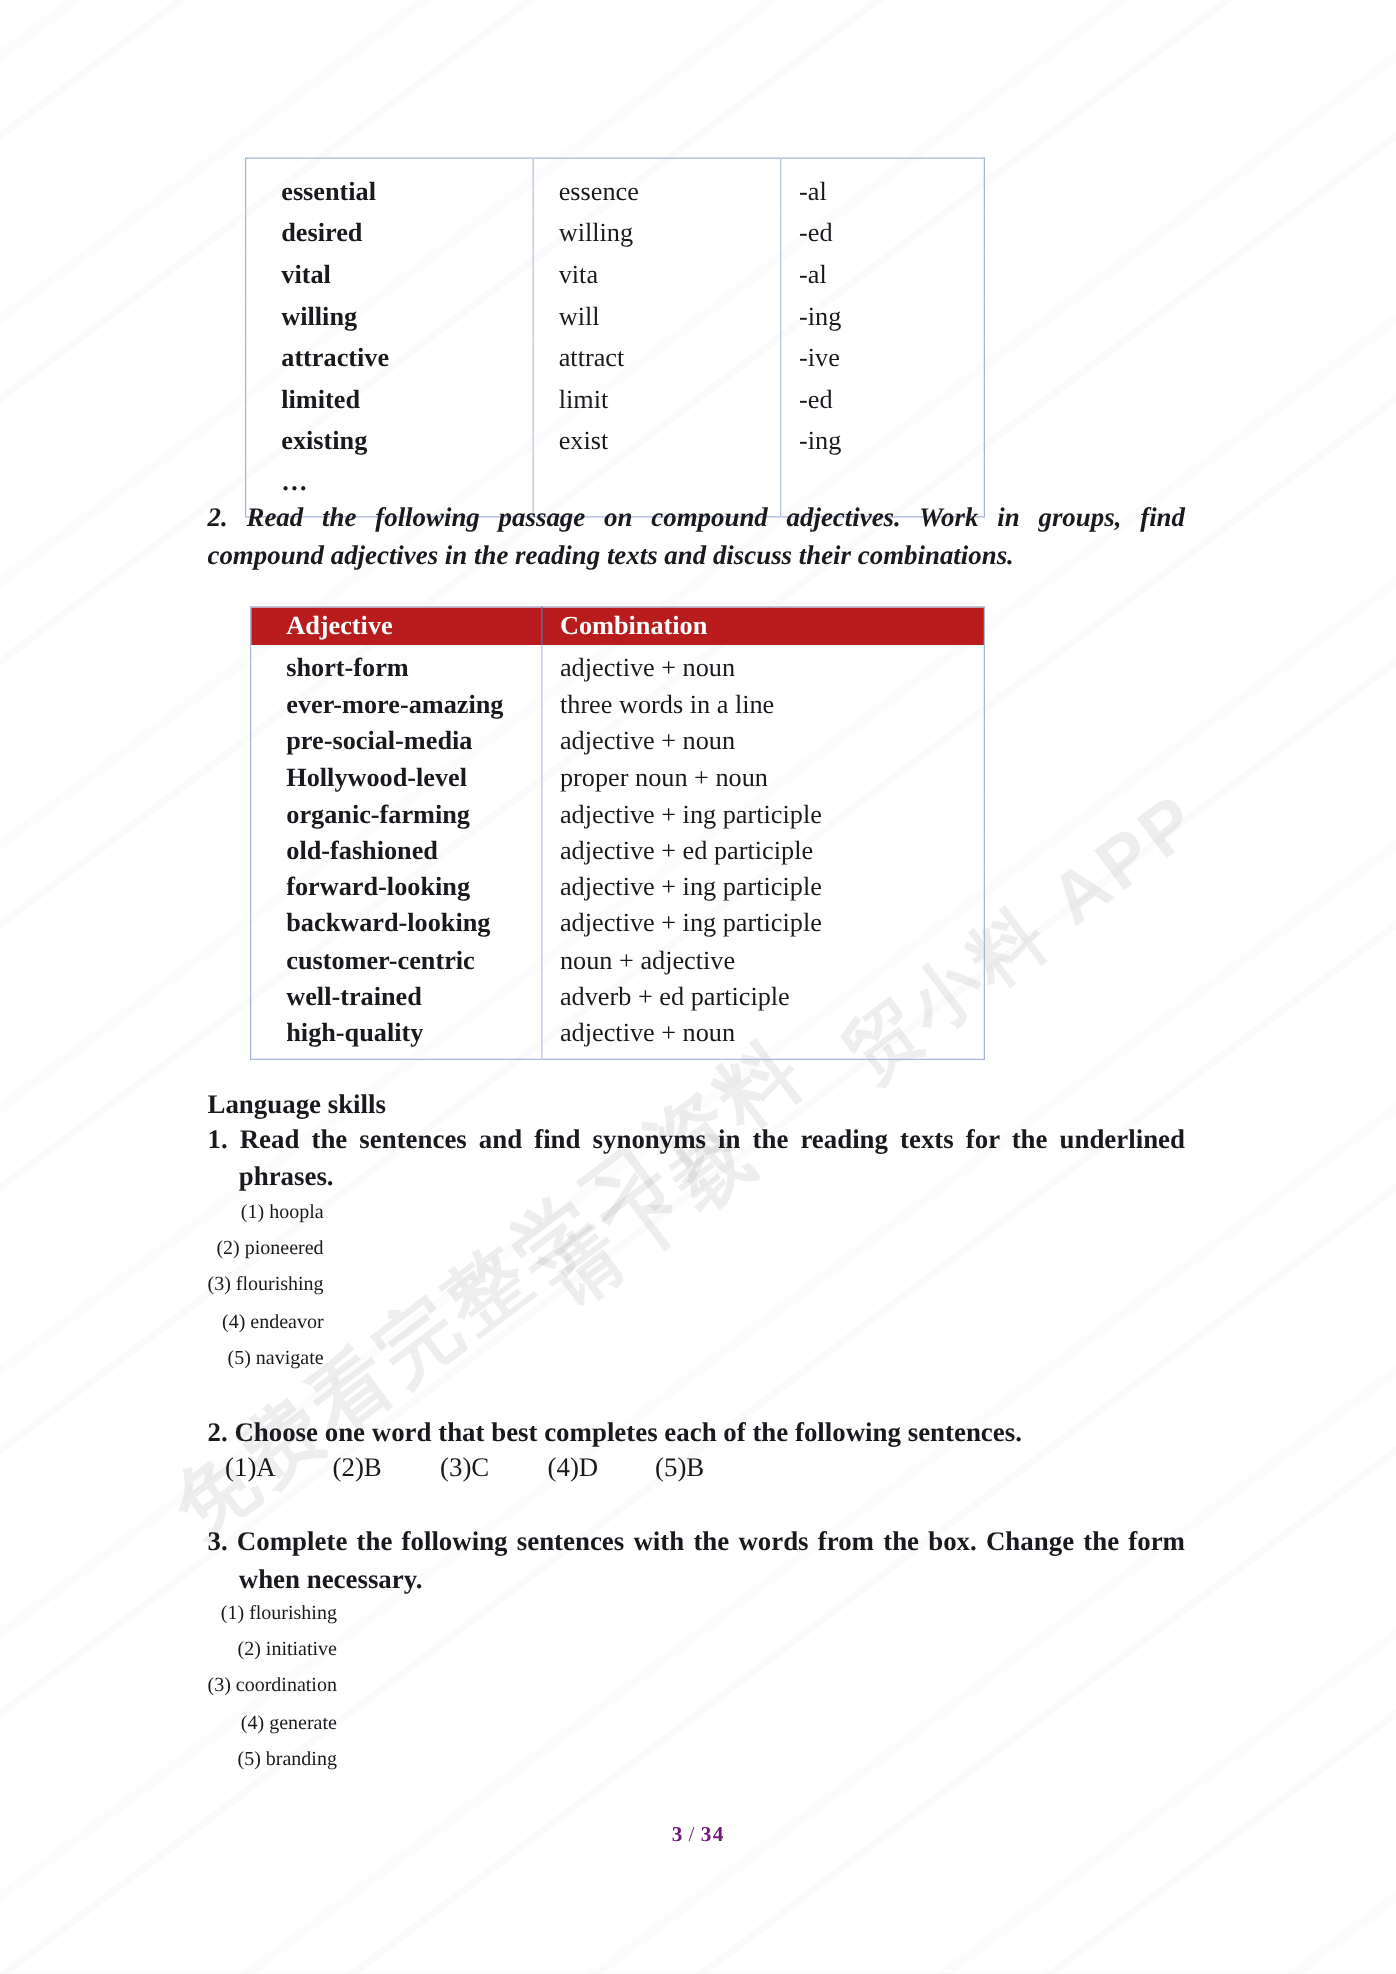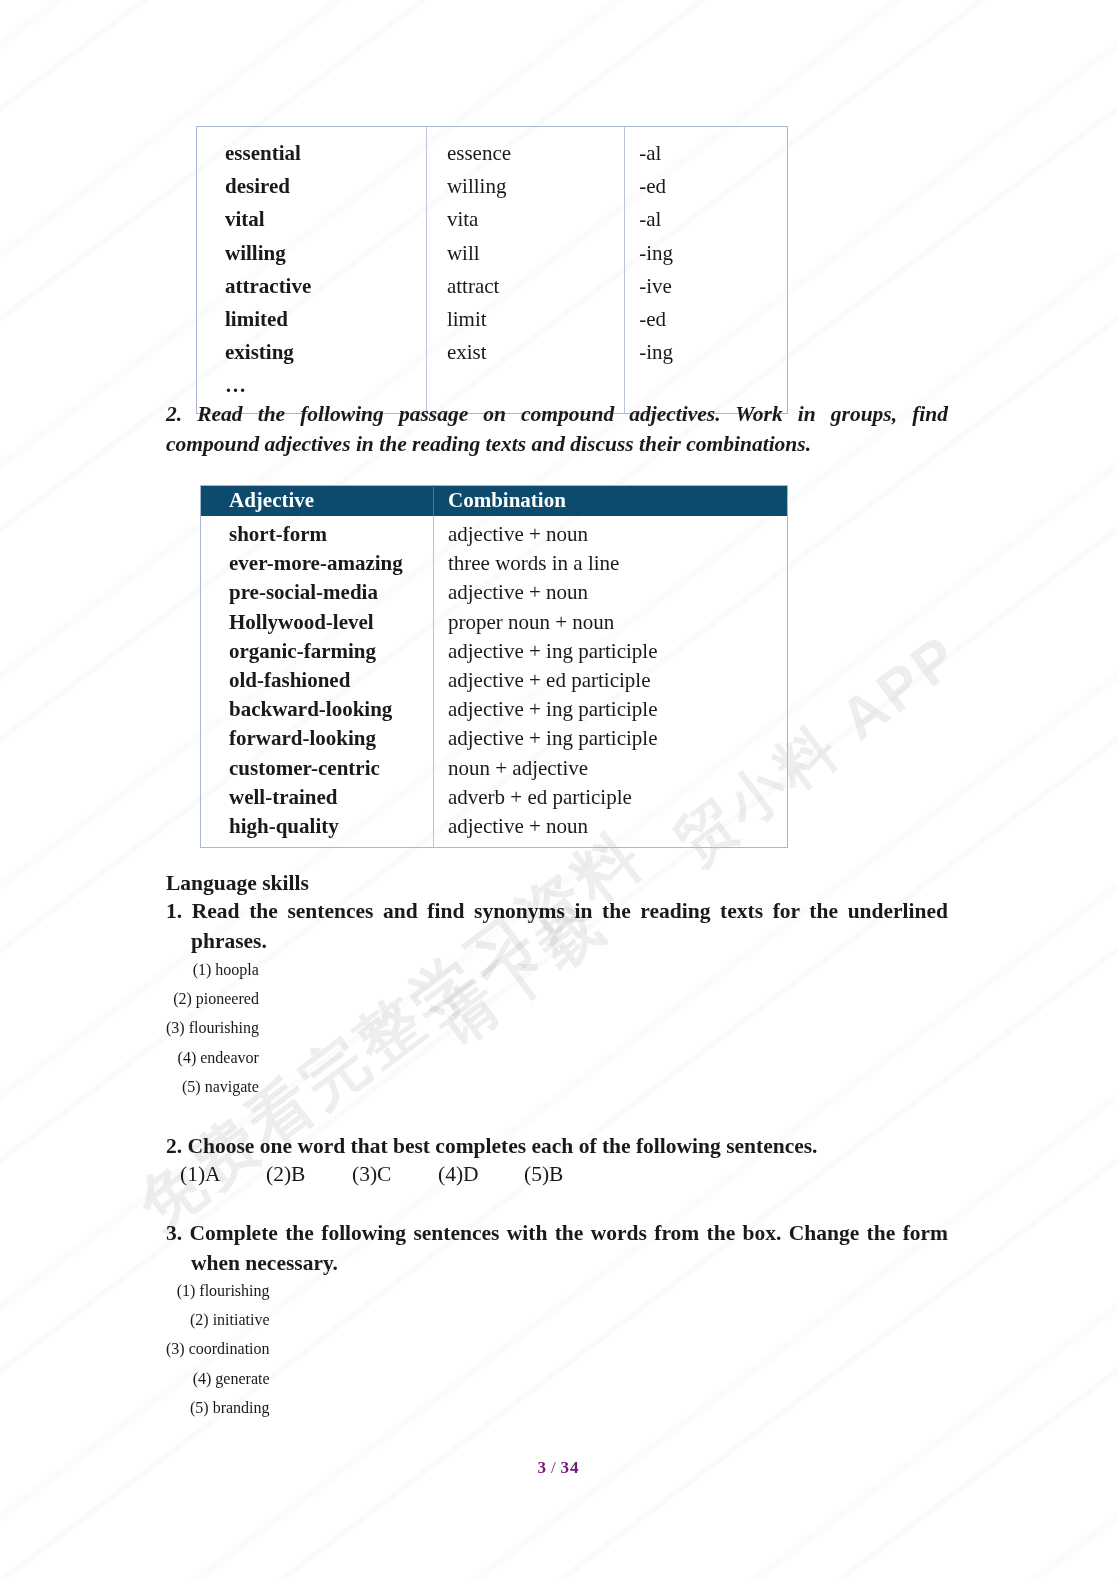--- a/index.html
+++ b/index.html
@@ -114,21 +114,21 @@
   #table-word-forms tr:first-child td { padding-top: 12px; }
   #table-word-forms tr:last-child td { padding-bottom: 12px; }
 
   
   #table-compound-adjectives {
     left: 200px;
     top: 485px;
     width: 588px;
   }
   #table-compound-adjectives thead th {
-    background: #0c4a6e;
+    background: #b91c1c;
     color: #ffffff;
     font-weight: bold;
     font-size: 21px;
     height: 30px;
     border-left-color: #4472c4;
     border-right-color: #4472c4;
   }
   #table-compound-adjectives .c1 { width: 218px; }
   #table-compound-adjectives .c2 { width: 370px; }
   #table-compound-adjectives tbody tr:first-child td { padding-top: 4px; }
@@ -307,25 +307,25 @@
         </tr>
         <tr>
           <td class="c1 bold">organic-farming</td>
           <td class="c2">adjective + ing participle</td>
         </tr>
         <tr>
           <td class="c1 bold">old-fashioned</td>
           <td class="c2">adjective + ed participle</td>
         </tr>
         <tr>
+          <td class="c1 bold">forward-looking</td>
+          <td class="c2">adjective + ing participle</td>
+        </tr>
+        <tr>
           <td class="c1 bold">backward-looking</td>
-          <td class="c2">adjective + ing participle</td>
-        </tr>
-        <tr>
-          <td class="c1 bold">forward-looking</td>
           <td class="c2">adjective + ing participle</td>
         </tr>
         <tr>
           <td class="c1 bold">customer-centric</td>
           <td class="c2">noun + adjective</td>
         </tr>
         <tr>
           <td class="c1 bold">well-trained</td>
           <td class="c2">adverb + ed participle</td>
         </tr>

